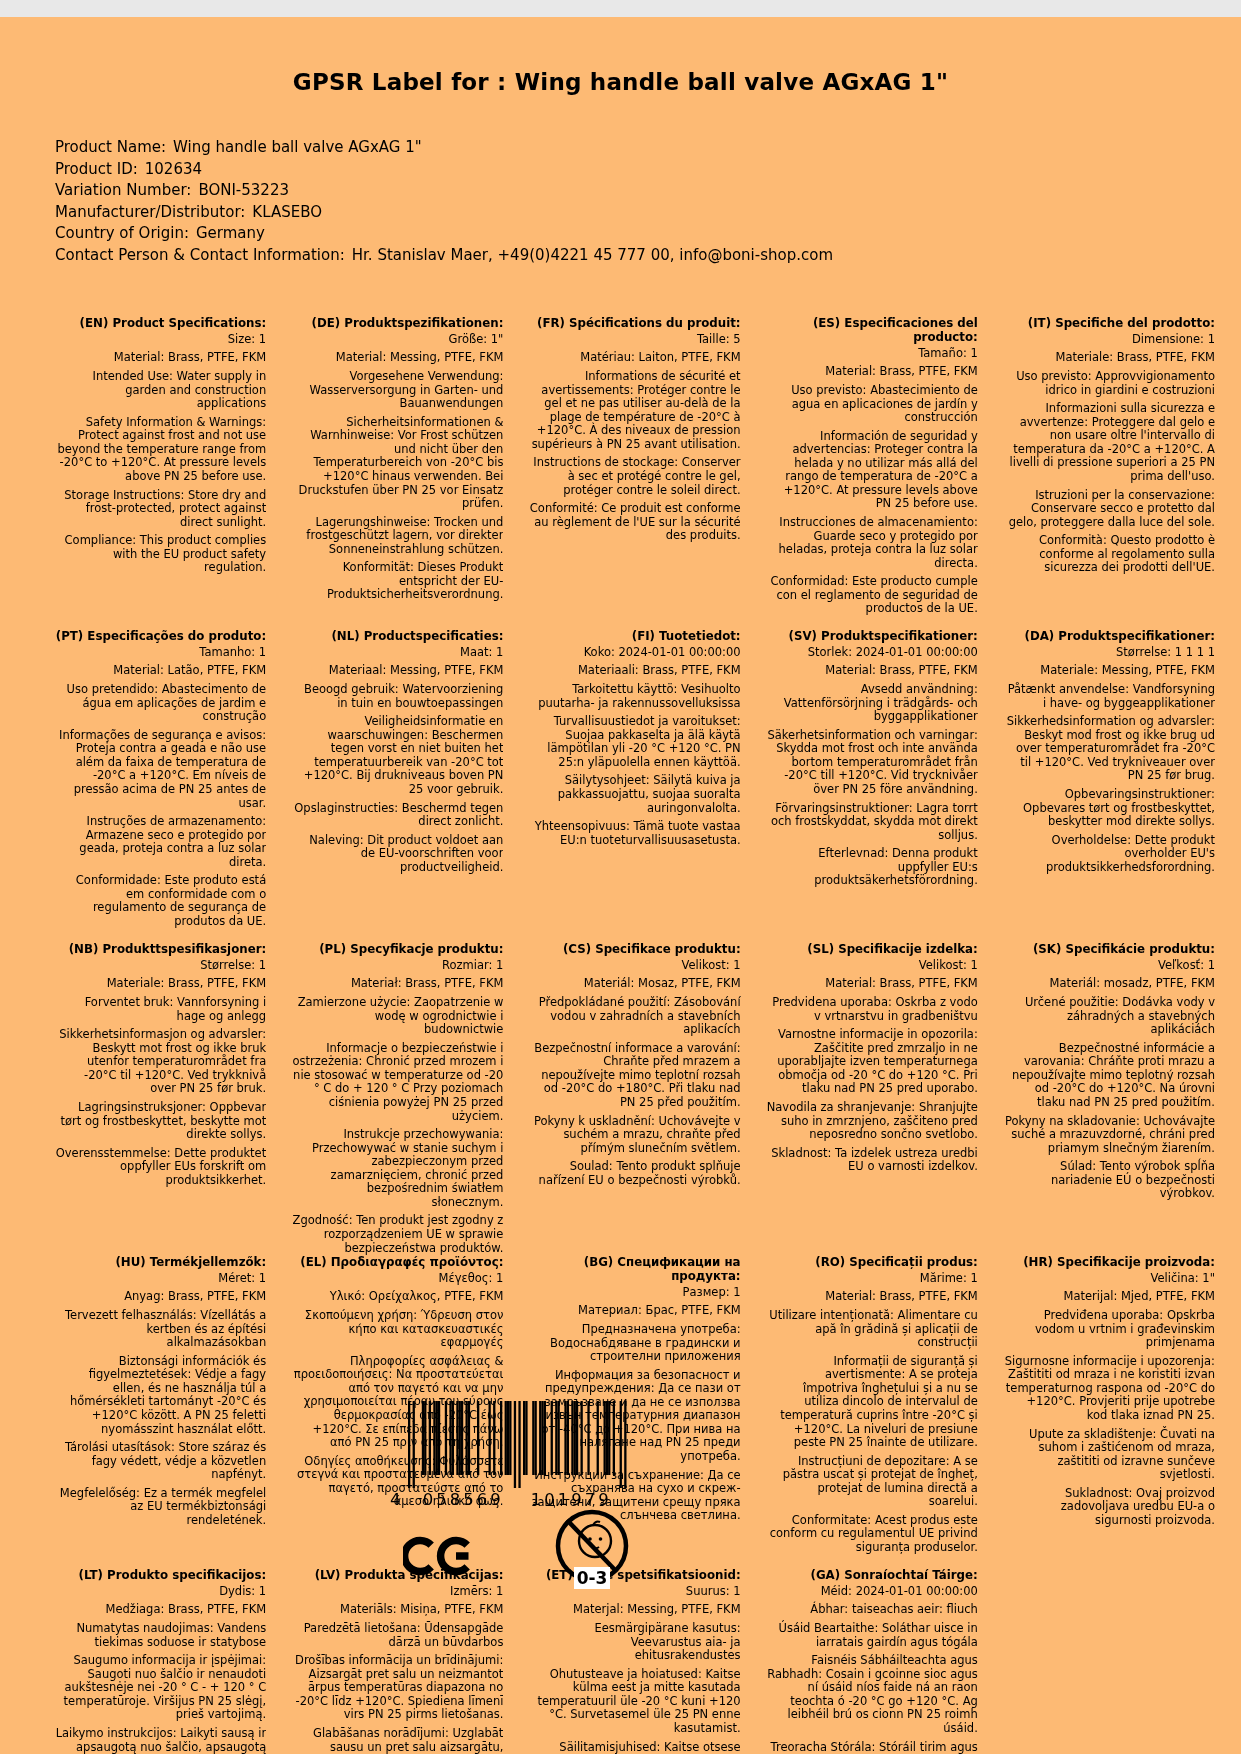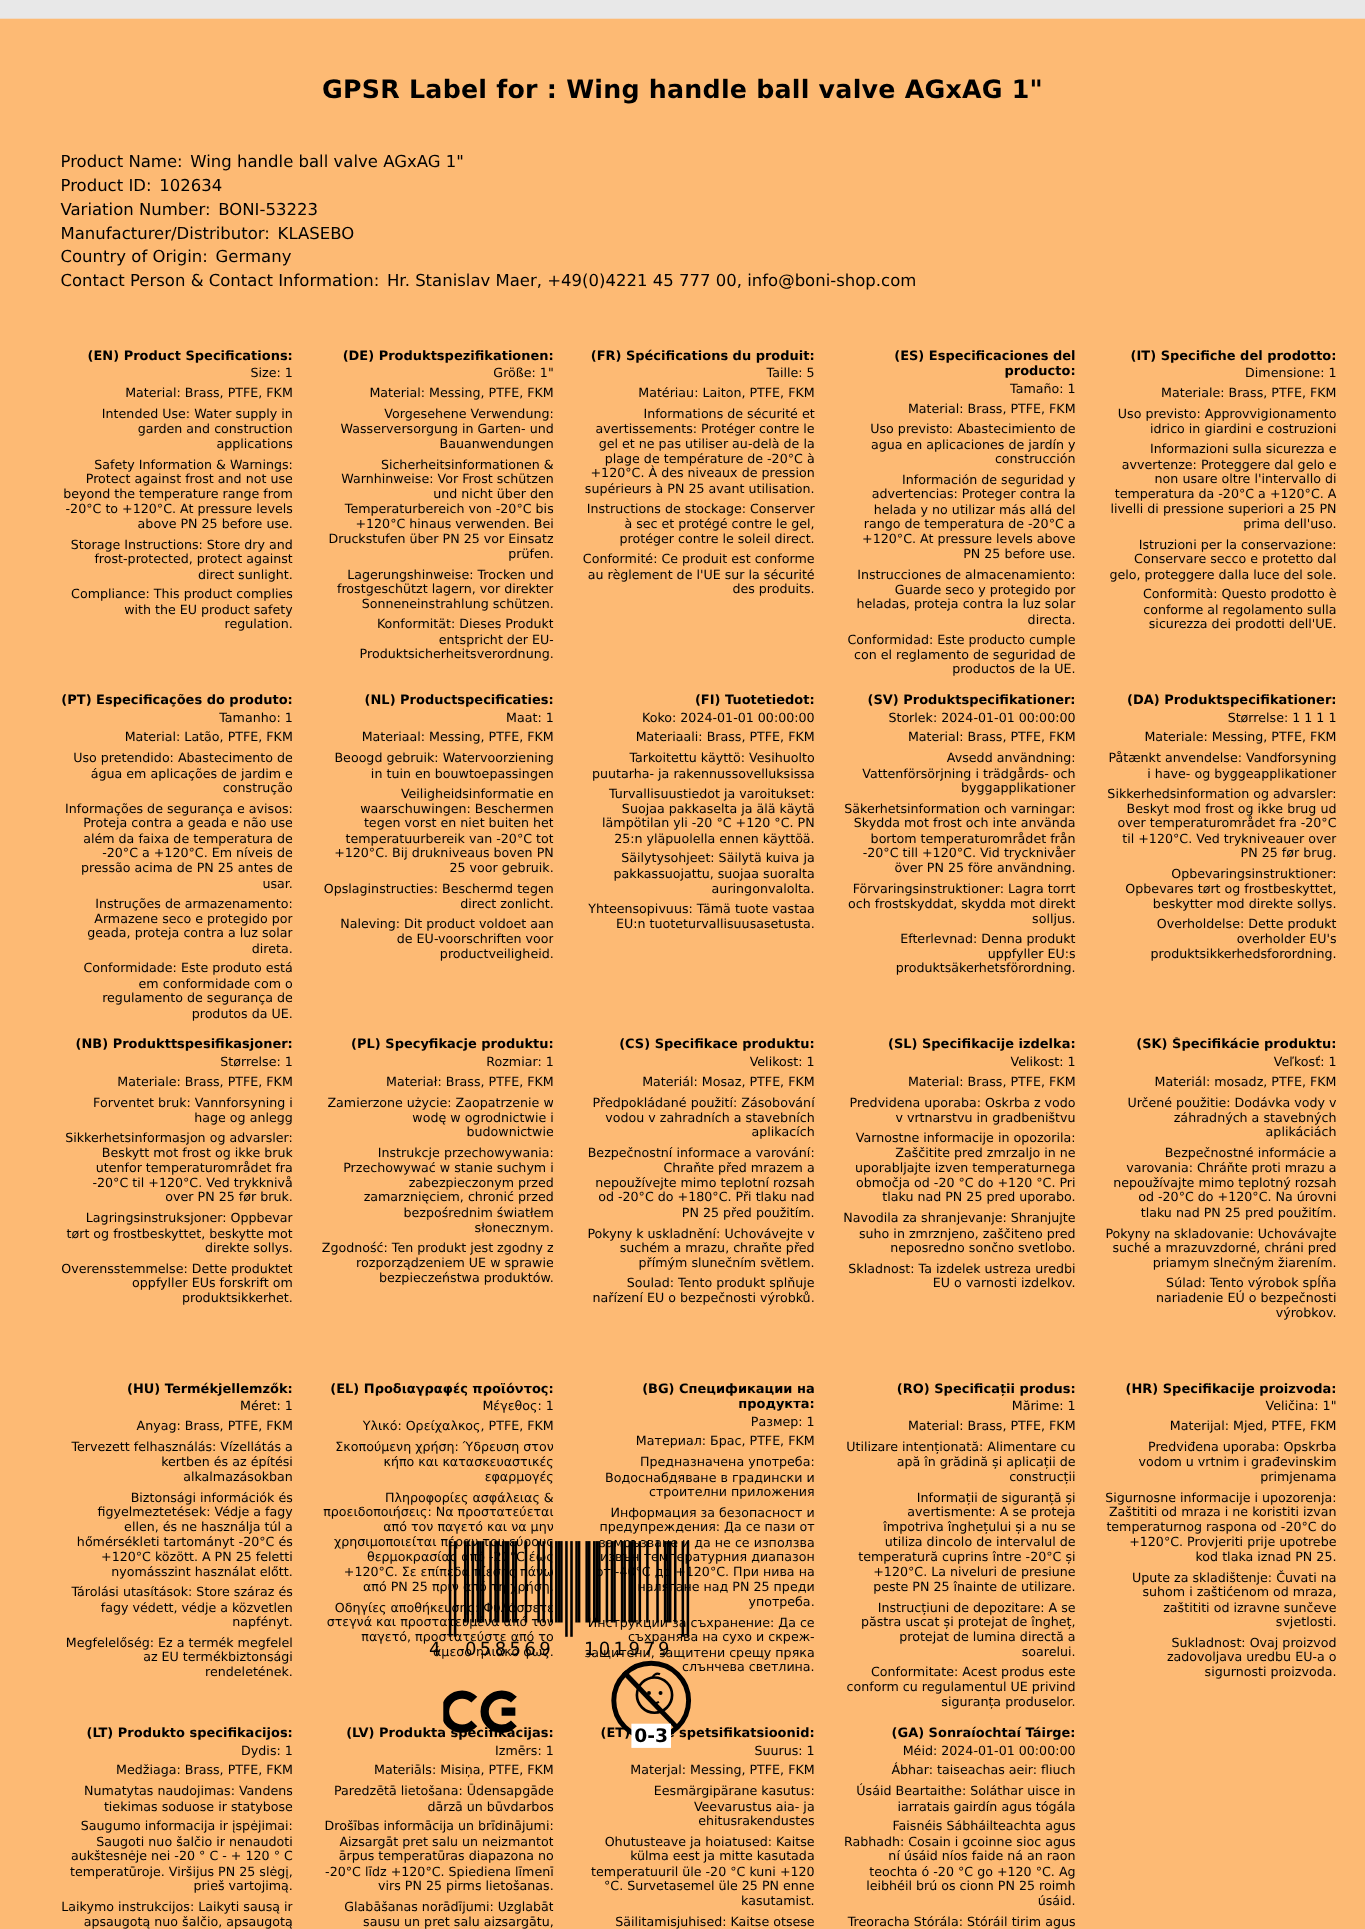--- a/index.html
+++ b/index.html
@@ -142,20 +142,21 @@
         <p>Forventet bruk: Vannforsyning i hage og anlegg</p>
         <p>Sikkerhetsinformasjon og advarsler: Beskytt mot frost og ikke bruk utenfor temperaturområdet fra -20°C til +120°C. Ved trykknivå over PN 25 før bruk.</p>
         <p>Lagringsinstruksjoner: Oppbevar tørt og frostbeskyttet, beskytte mot direkte sollys.</p>
         <p>Overensstemmelse: Dette produktet oppfyller EUs forskrift om produktsikkerhet.</p>
       </div>
       <div class="spec-block">
         <div class="spec-header">(PL) Specyfikacje produktu:</div>
         <p>Rozmiar: 1</p>
         <p>Materiał: Brass, PTFE, FKM</p>
         <p>Zamierzone użycie: Zaopatrzenie w wodę w ogrodnictwie i budownictwie</p>
+        <p>Informacje o bezpieczeństwie i ostrzeżenia: Chronić przed mrozem i nie stosować w temperaturze od -20 ° C do + 120 ° C Przy poziomach ciśnienia powyżej PN 25 przed użyciem.</p>
         <p>Instrukcje przechowywania: Przechowywać w stanie suchym i zabezpieczonym przed zamarznięciem, chronić przed bezpośrednim światłem słonecznym.</p>
         <p>Zgodność: Ten produkt jest zgodny z rozporządzeniem UE w sprawie bezpieczeństwa produktów.</p>
       </div>
       <div class="spec-block">
         <div class="spec-header">(CS) Specifikace produktu:</div>
         <p>Velikost: 1</p>
         <p>Materiál: Mosaz, PTFE, FKM</p>
         <p>Předpokládané použití: Zásobování vodou v zahradních a stavebních aplikacích</p>
         <p>Bezpečnostní informace a varování: Chraňte před mrazem a nepoužívejte mimo teplotní rozsah od -20°C do +180°C. Při tlaku nad PN 25 před použitím.</p>
         <p>Pokyny k uskladnění: Uchovávejte v suchém a mrazu, chraňte před přímým slunečním světlem.</p>

